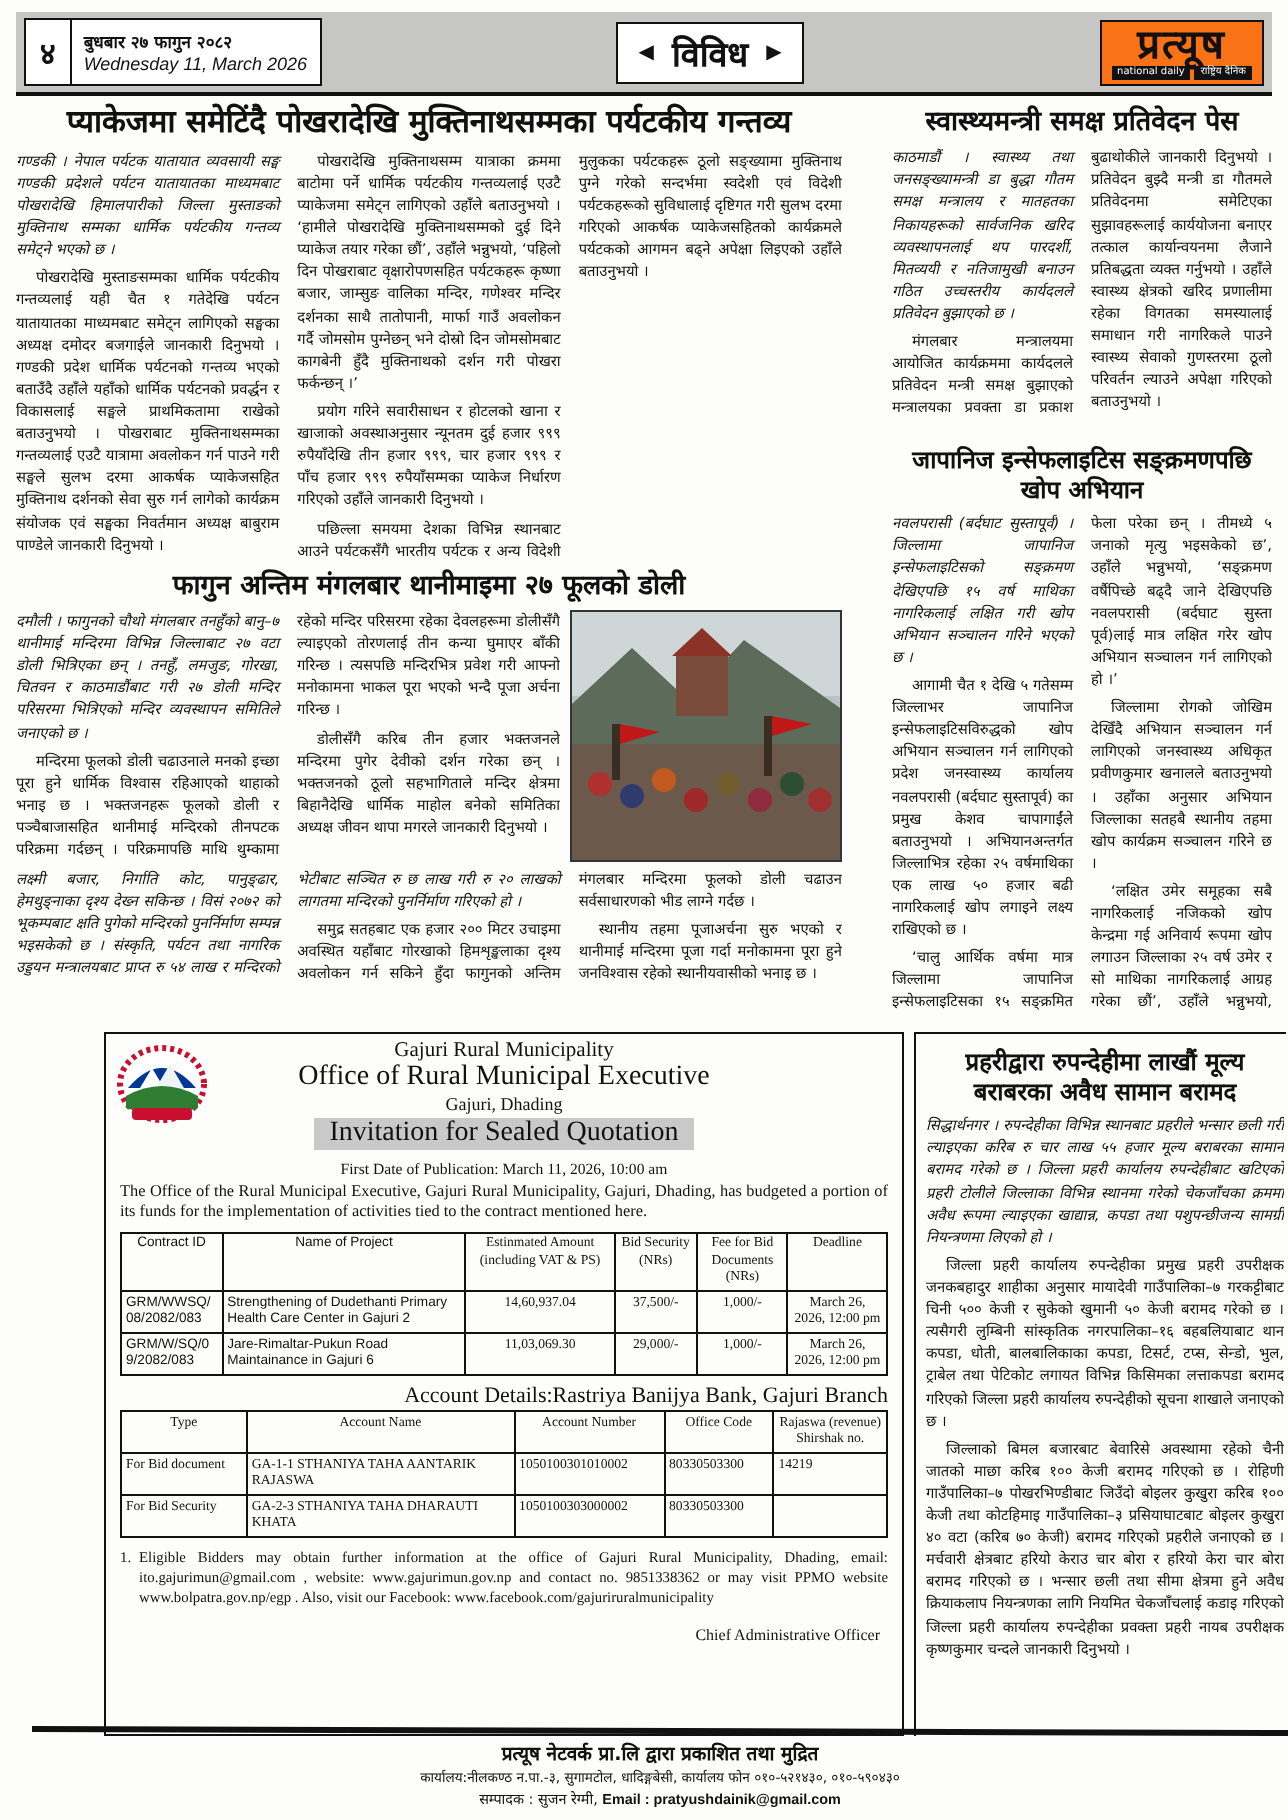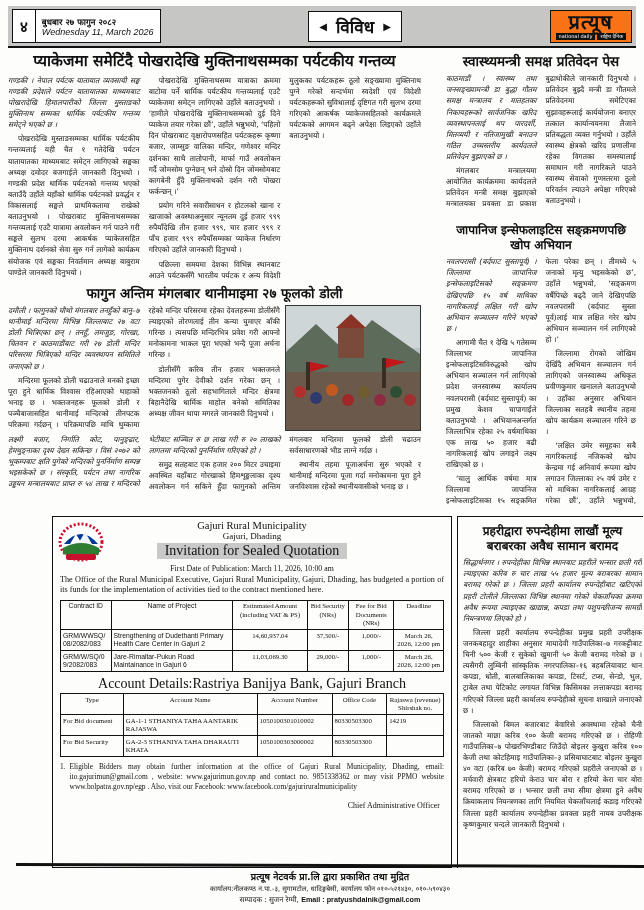--- a/index.html
+++ b/index.html
@@ -70,21 +70,21 @@
   table.nt th, table.nt td { border:1px solid #111; font-weight:normal; vertical-align:top;
             padding:1.5px 2px; font-size:6.8px; line-height:1.25; }
   table.nt th { text-align:center; }
   .cid { width:49px; word-break:break-all; font-family:"Liberation Sans", sans-serif; }
   .cname { width:118px; font-family:"Liberation Sans", sans-serif; }
   .camt { width:72px; text-align:center; }
   .cbid { width:40px; text-align:center; }
   .cfee { width:44px; text-align:center; }
   .cdl  { width:48px; text-align:center; }
   .cidBold { font-weight:bold; }
-  .acctTitle { text-align:center; font-size:14px; margin-top:4px; }
+  .acctTitle { text-align:right; font-size:11px; margin-top:4px; }
   table.at { width:100%; border-collapse:collapse; margin-top:1px; table-layout:fixed; }
   table.at th, table.at td { border:1px solid #111; font-weight:normal; vertical-align:top;
             padding:1.5px 2px; font-size:6.8px; line-height:1.25; }
   table.at th { text-align:center; }
   .aty { width:62px; } .anm { width:132px; } .ano { width:74px; } .aoc { width:54px; } .arj { width:56px; }
   .nNote { display:flex; gap:4px; margin-top:5px; font-size:7.4px; line-height:1.35; text-align:justify; }
   .nSig { text-align:right; font-size:8px; margin-top:9px; padding-right:4px; }
 
   
   .footer { position:absolute; left:16px; right:0; bottom:6px; text-align:center; }
@@ -207,20 +207,21 @@
             <ellipse cx="23" cy="20" rx="21" ry="18" fill="#fff" stroke="#c8102e" stroke-width="3" stroke-dasharray="2 2"></ellipse>
             <path d="M6 22 Q23 2 40 22 Z" fill="#003893"></path>
             <path d="M12 22 L18 12 L24 22 Z" fill="#ffffff"></path>
             <path d="M20 22 L27 10 L34 22 Z" fill="#eef3f8"></path>
             <path d="M5 26 Q23 16 41 26 L41 32 Q23 38 5 32 Z" fill="#2e7d32"></path>
             <rect x="8" y="32" width="30" height="6" rx="2" fill="#c8102e"></rect>
           </svg>
         </div>
         <div class="nHead">
           <div class="nMuni">Gajuri Rural Municipality</div>
+          <div class="nOffice">Office of Rural Municipal Executive</div>
           <div class="nPlace">Gajuri, Dhading</div>
           <div class="nTitle">Invitation for Sealed Quotation</div>
         </div>
         <div class="nPub">First Date of Publication: March 11, 2026, 10:00 am</div>
         <div class="nIntro">The Office of the Rural Municipal Executive, Gajuri Rural Municipality, Gajuri, Dhading, has budgeted a portion of its funds for the implementation of activities tied to the contract mentioned here.</div>
 
         <table class="nt">
           <tbody>
               <tr>
             <th class="cid">Contract ID</th>

